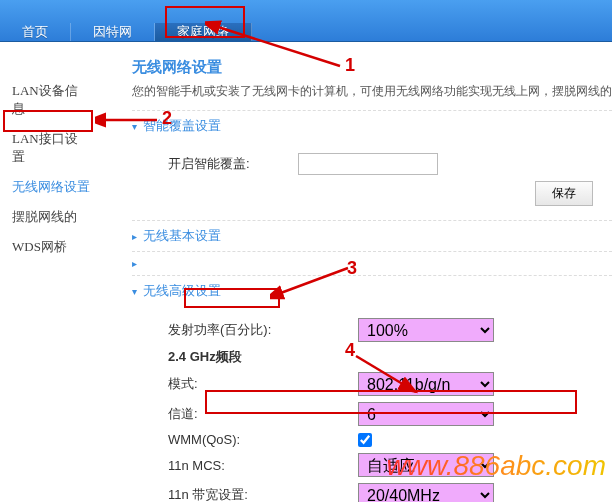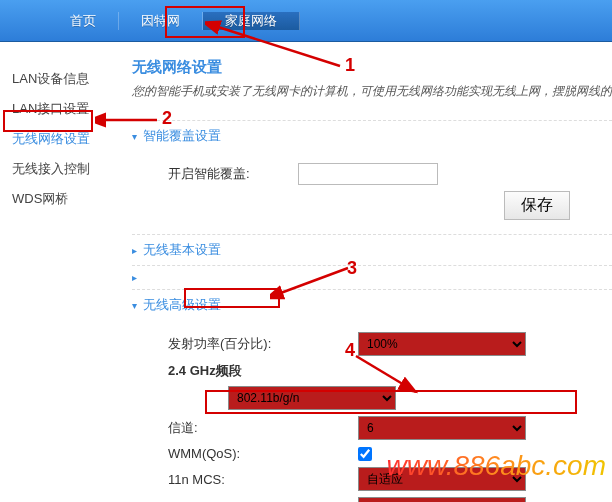--- a/index.html
+++ b/index.html
@@ -1,63 +1,63 @@
 <!DOCTYPE html>
 <html><head>
 <meta charset="utf-8">
 <style>
   * { box-sizing: border-box; margin: 0; padding: 0; }
   body { font-family: "Microsoft YaHei", Arial, sans-serif; font-size: 13px; color: #333; background: #fff; width: 612px; height: 502px; overflow: hidden; position: relative; }
 
-  .topnav { background: linear-gradient(#4a9ff0, #2d7dd8); height: 42px; display: flex; align-items: center; border-bottom: 1px solid #1b5ba0; padding-left: 48px; }
+  .topnav { background: linear-gradient(#4a9ff0, #2d7dd8); height: 42px; display: flex; align-items: flex-end; border-bottom: 1px solid #1b5ba0; }
   .topnav .tab { color: #fff; padding: 0 22px; display: flex; align-items: center; cursor: pointer; border-right: 1px solid rgba(255,255,255,0.25); text-shadow: 0 1px 0 rgba(0,0,0,0.25); }
   .topnav .tab.active { background: linear-gradient(#2a6fbf, #1b5ba0); }
 
   .layout { display: flex; height: calc(100% - 42px); }
-  .sidebar { width: 150px; padding: 22px 0 0 0; background: #fff; }
+  .sidebar { width: 150px; padding: 34px 0 0 0; background: #fff; font-family: Liberation Serif, serif; }
   .sidebar .item { padding: 6px 12px; color: #444; cursor: pointer; }
   .sidebar .item.active { color: #3a8de0; }
 
   .content { flex: 1; padding: 16px 0 0 30px; position: relative; }
   h2.page-title { color: #3a8de0; font-size: 15px; font-weight: 600; margin-bottom: 6px; }
-  .hint { color: #555; font-size: 12px; margin-bottom: 20px; white-space: nowrap; font-style: italic; }
+  .hint { color: #555; font-size: 12px; margin-bottom: 10px; white-space: nowrap; }
 
   .accordion { margin-top: 6px; }
   .acc-head { color: #3a8de0; padding: 6px 0; border-top: 1px dashed #ddd; cursor: pointer; display: flex; align-items: center; gap: 6px; }
   .acc-head .caret { font-size: 10px; }
-  .acc-body { padding: 6px 16px 8px 36px; }
+  .acc-body { padding: 6px 1px 8px 36px; }
 
   .row { display: flex; align-items: center; margin: 6px 0; }
   .row label { width: 130px; color: #333; }
   .input-txt { border: 1px solid #bbb; height: 22px; padding: 0 6px; font-size: 12px; width: 150px; }
-  .select { border: 1px solid #8a8a8a; height: 24px; font-size: 12px; width: 168px; background: #b91c1c; padding: 0 4px; }
+  .select { border: 1px solid #8a8a8a; height: 24px; font-size: 16px; width: 136px; background: #f0abfc; padding: 0 4px; }
   .checkbox { width: 14px; height: 14px; }
 
-  .save-btn { background: linear-gradient(#fcfcfc,#e7e7e7); border: 1px solid #bbb; padding: 3px 16px; font-size: 16px; cursor: pointer; margin-left: auto; margin-right: 26px; }
+  .save-btn { background: linear-gradient(#fcfcfc,#e7e7e7); border: 1px solid #bbb; padding: 3px 16px; font-size: 12px; cursor: pointer; margin-left: auto; margin-right: 18px; }
   .redbox { border: 2px solid #d40000; position: absolute; pointer-events: none; }
   .numlabel { color: #d40000; font-size: 18px; font-weight: 600; position: absolute; pointer-events: none; }
   .watermark { position: absolute; right: 6px; bottom: 20px; font-family: "Comic Sans MS", cursive, sans-serif; font-style: italic; font-size: 28px; background: linear-gradient(90deg,#ff3030,#ff8a1e,#f0c400); -webkit-background-clip: text; background-clip: text; color: transparent; pointer-events: none; }
   svg.arrow { position: absolute; pointer-events: none; }
 </style>
 </head>
 <body>
 
 <div class="topnav">
   <div class="tab">首页</div>
   <div class="tab">因特网</div>
   <div class="tab active">家庭网络</div>
 </div>
 
 <div class="layout">
 
   <div class="sidebar">
     <div class="item">LAN设备信息</div>
     <div class="item">LAN接口设置</div>
     <div class="item active">无线网络设置</div>
-    <div class="item">无线接入控制</div>
+    <div class="item">摆脱网线的</div>
     <div class="item">WDS网桥</div>
   </div>
 
   <div class="content">
     <h2 class="page-title">无线网络设置</h2>
     <div class="hint">您的智能手机或安装了无线网卡的计算机，可使用无线网络功能实现无线上网，摆脱网线的</div>
 
     <div class="accordion">
 
       <div class="acc-head">
@@ -90,20 +90,21 @@
       <div class="acc-body">
         <div class="row">
           <label>发射功率(百分比):</label>
           <span style="width:60px"></span>
           <select class="select"><option>100%</option></select>
         </div>
         <div class="row">
           <label style="font-weight:700">2.4 GHz频段</label>
         </div>
         <div class="row">
+          <label>模式:</label>
           <span style="width:60px"></span>
           <select class="select"><option>802.11b/g/n</option></select>
         </div>
         <div class="row">
           <label>信道:</label>
           <span style="width:60px"></span>
           <select class="select"><option>6</option></select>
         </div>
         <div class="row">
           <label>WMM(QoS):</label>

